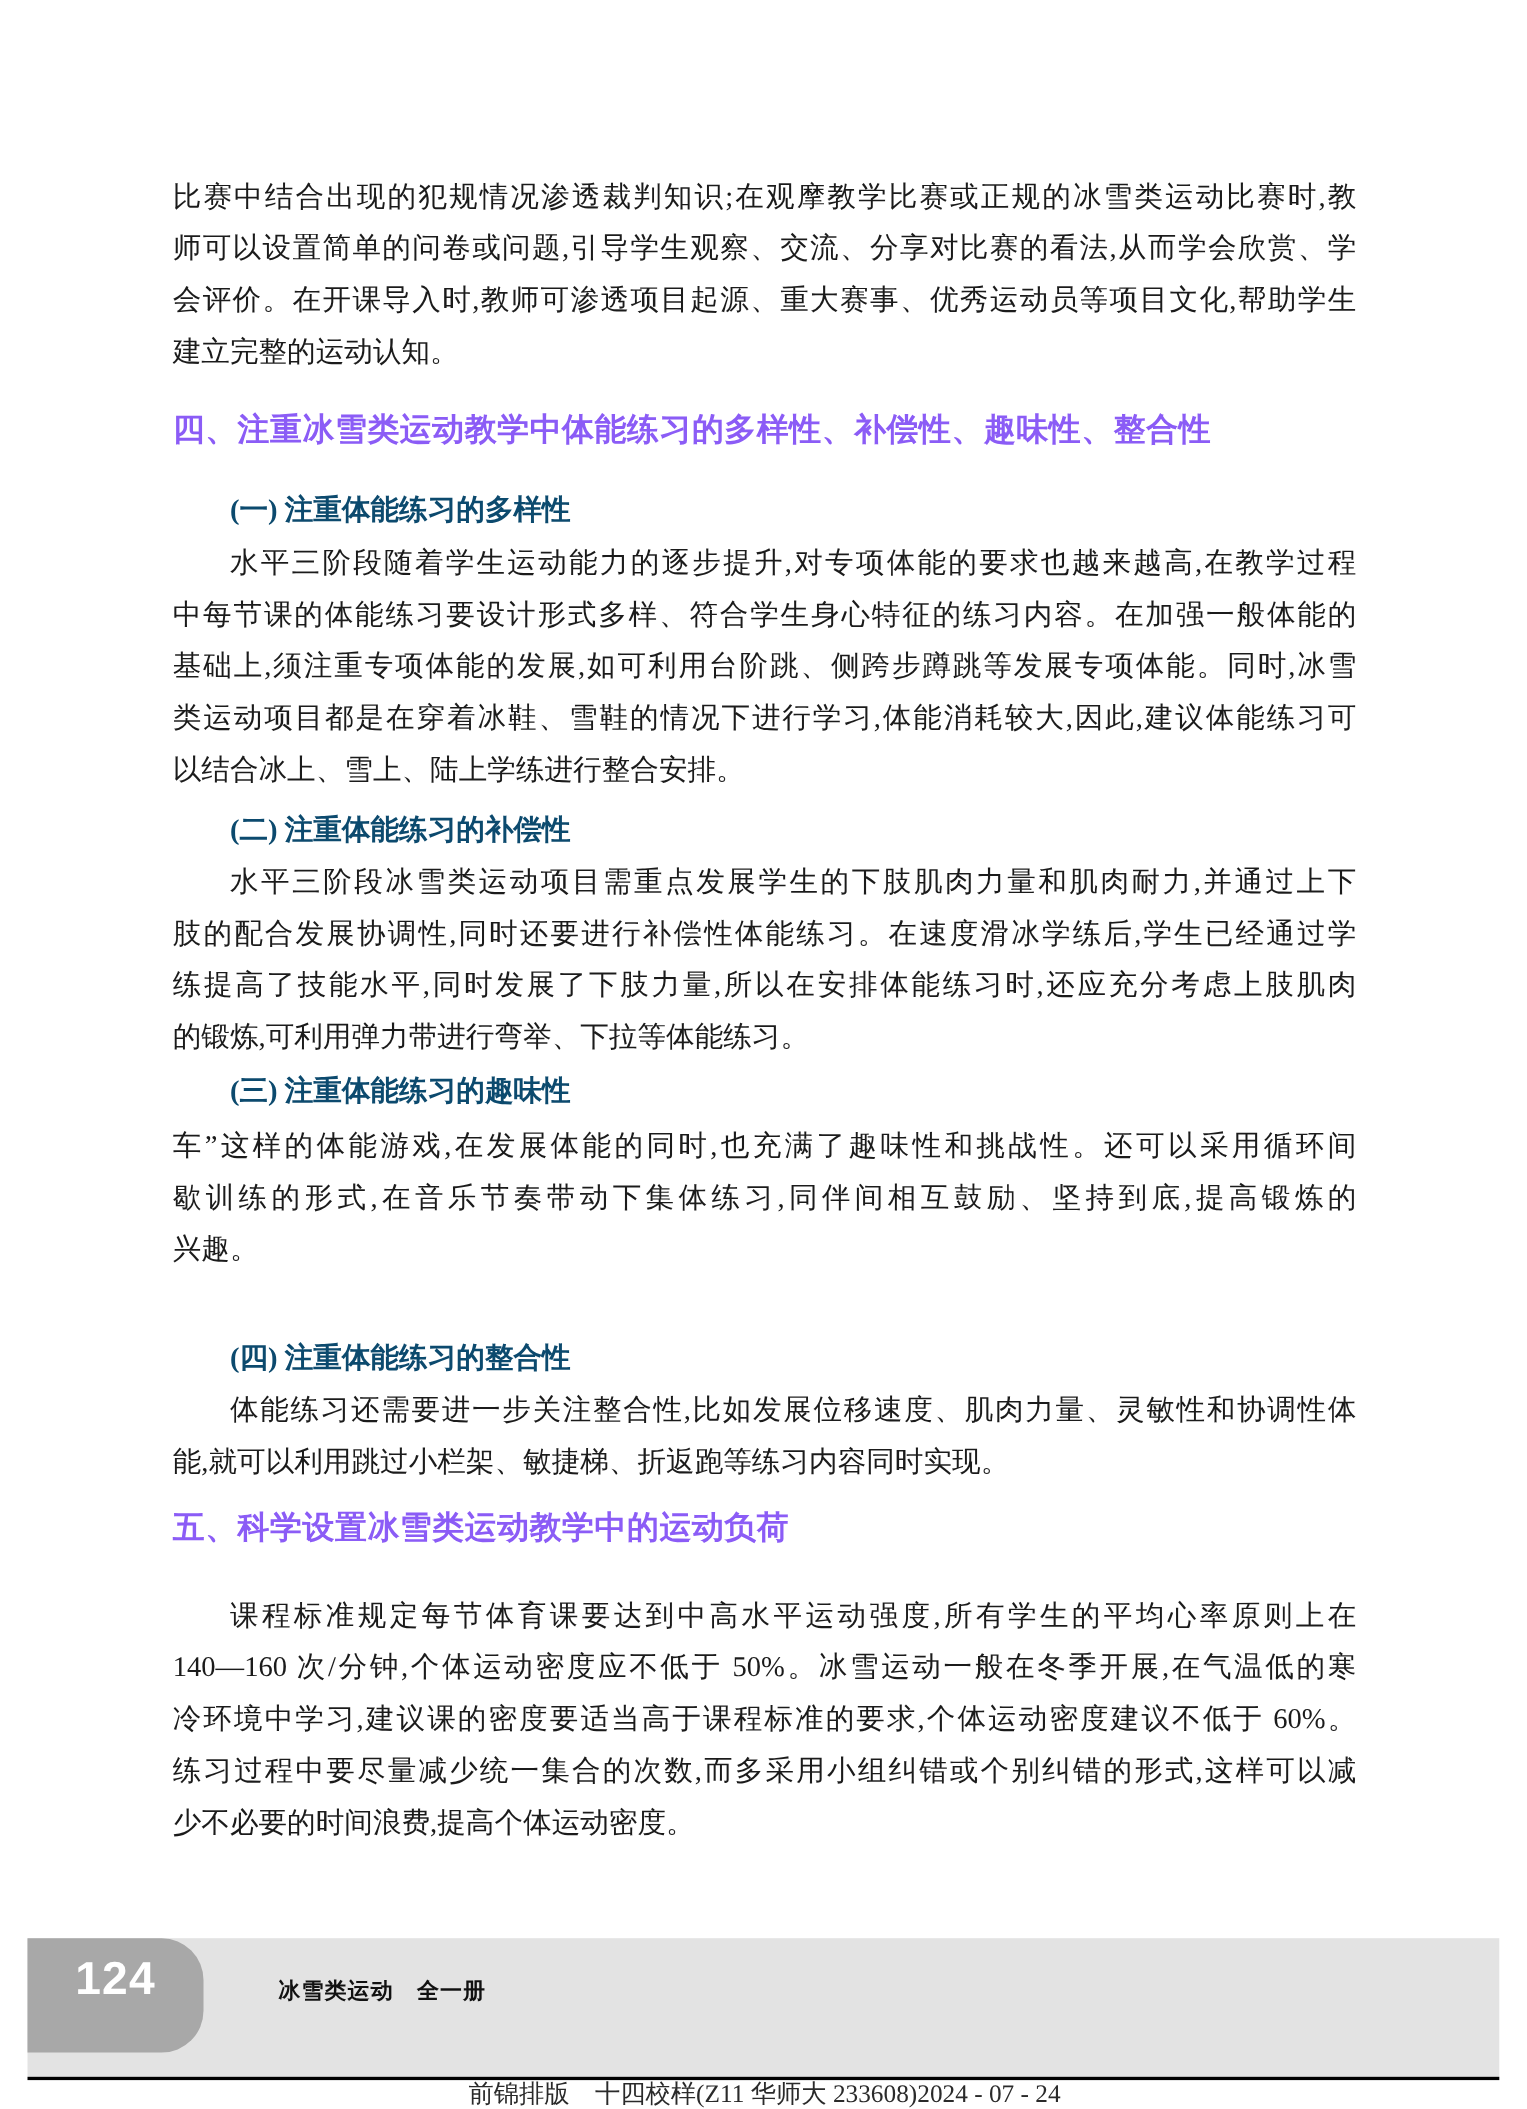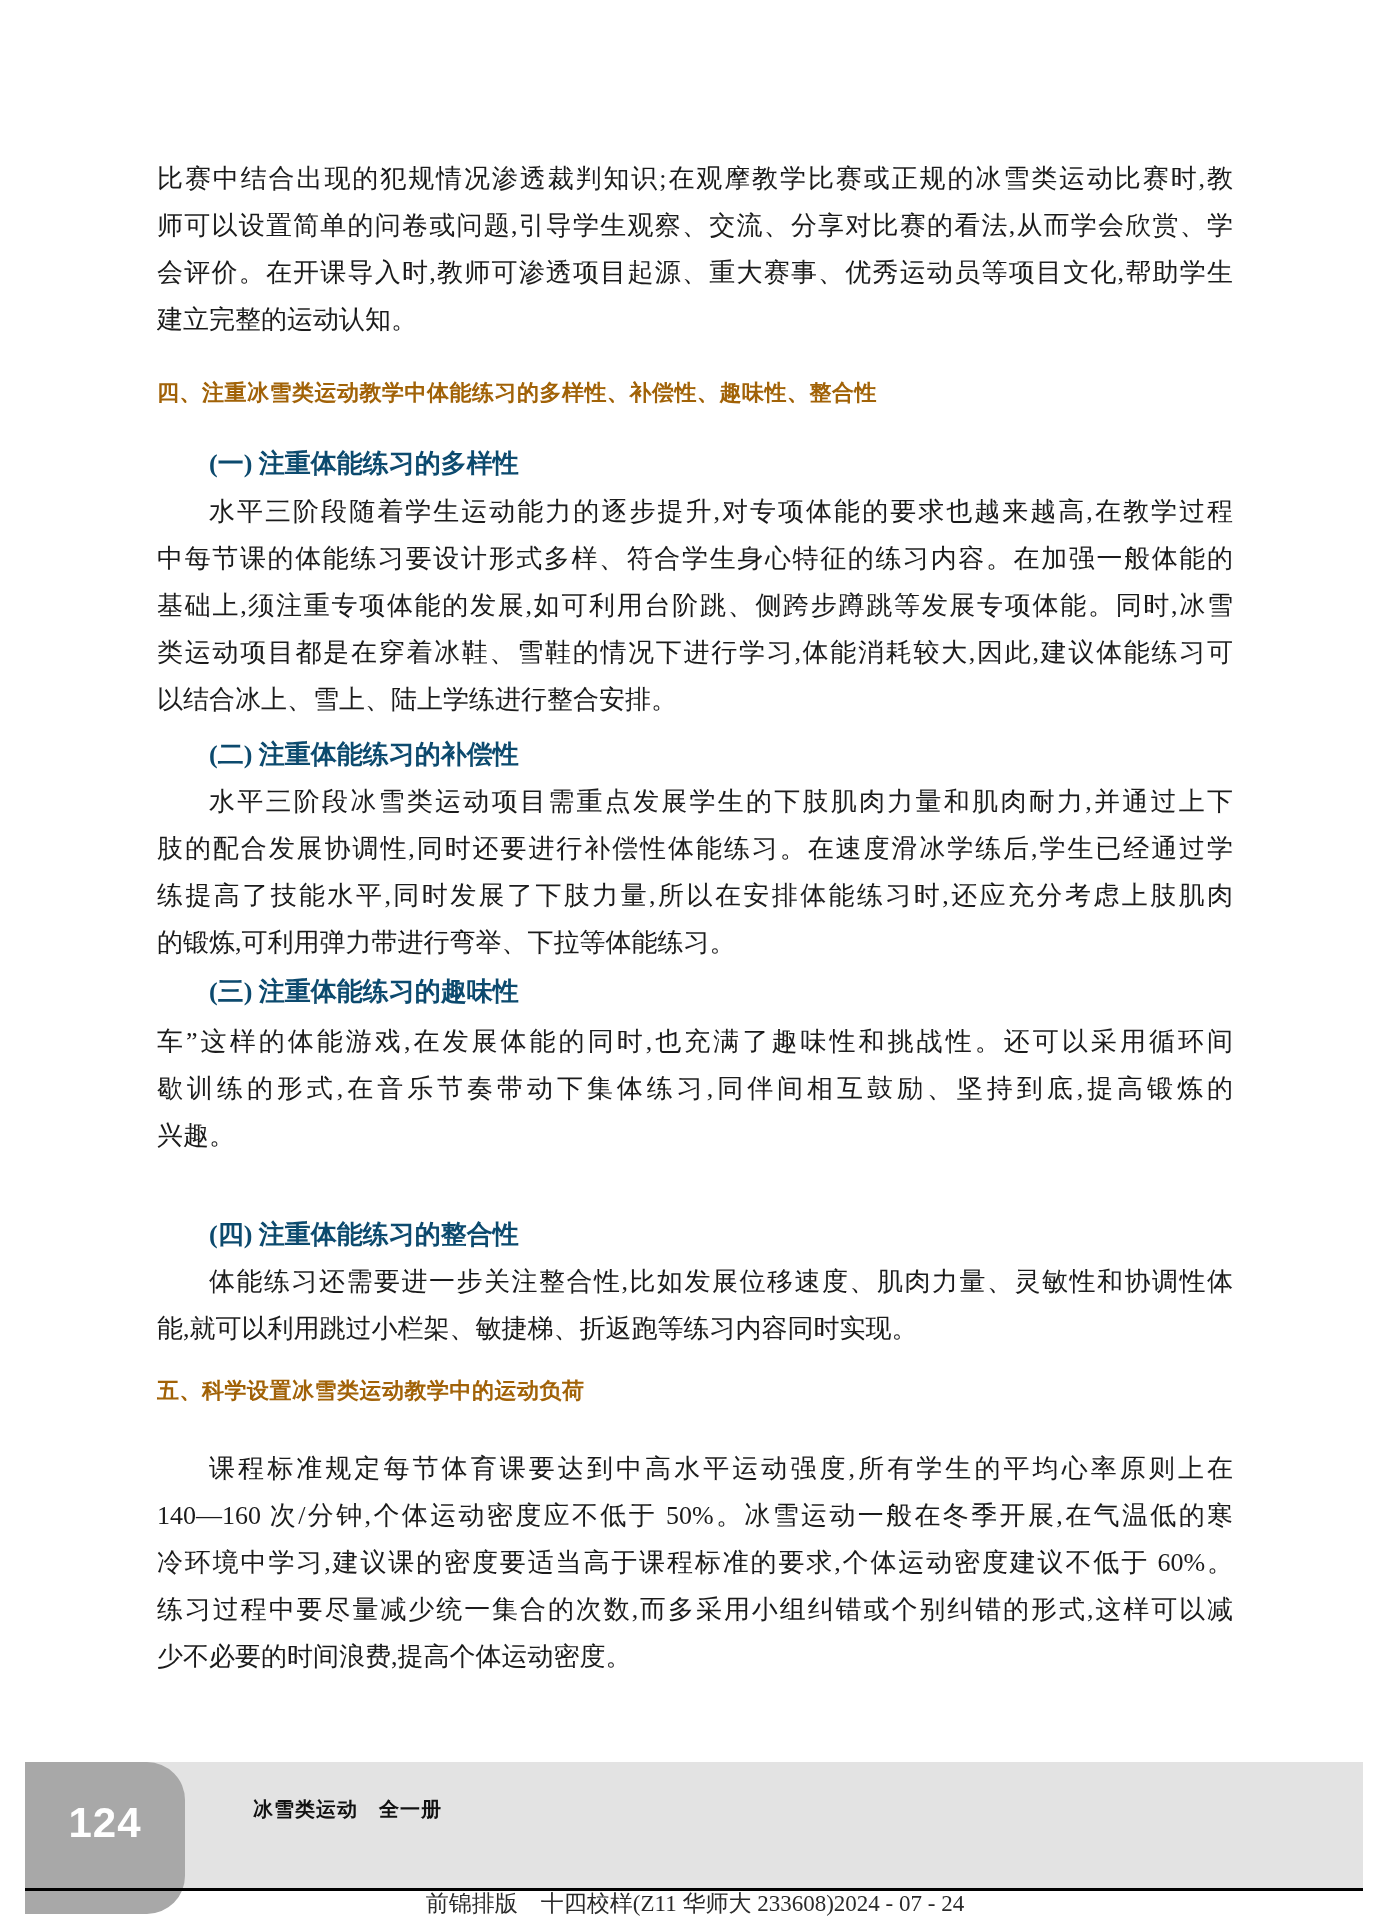--- a/index.html
+++ b/index.html
@@ -9,35 +9,35 @@
   }
   .content{position:absolute;left:157px;top:0;width:1076px;}
   .block{position:absolute;left:0;width:1076px;}
   .line{
     font-size:26px;line-height:47px;height:47px;overflow:hidden;
     text-align:justify;text-align-last:justify;
   }
   .line.last{text-align-last:left;}
   .line.indent{text-indent:2em;}
   .h-major{
-    font-family:Liberation Serif, serif;
-    font-weight:bold;font-size:22px;line-height:36px;color:#a16207;
+    font-family:Liberation Mono, monospace;
+    font-weight:bold;font-size:29px;line-height:36px;color:#8b5cf6;
     letter-spacing:0.5px;
   }
   .h-sub{
     font-weight:bold;font-size:26px;line-height:47px;color:#0c4a6e;
     padding-left:2em;
   }
   
   .footer-bar{
     position:absolute;left:25px;top:1762px;width:1338px;height:126px;
     background:#e3e3e3;
   }
   .page-tab{
-    position:absolute;left:0;top:0;width:160px;height:152px;
+    position:absolute;left:0;top:0;width:160px;height:104px;
     background:#a8a8a8;border-radius:0 38px 38px 0;
     display:flex;align-items:center;justify-content:center;
   }
   .page-num{
     font-family:"Liberation Sans","DejaVu Sans",sans-serif;
     font-weight:bold;font-size:42px;color:#ffffff;
     position:relative;top:-15px;letter-spacing:1px;
   }
   .book-title{
     position:absolute;left:228px;top:34px;

